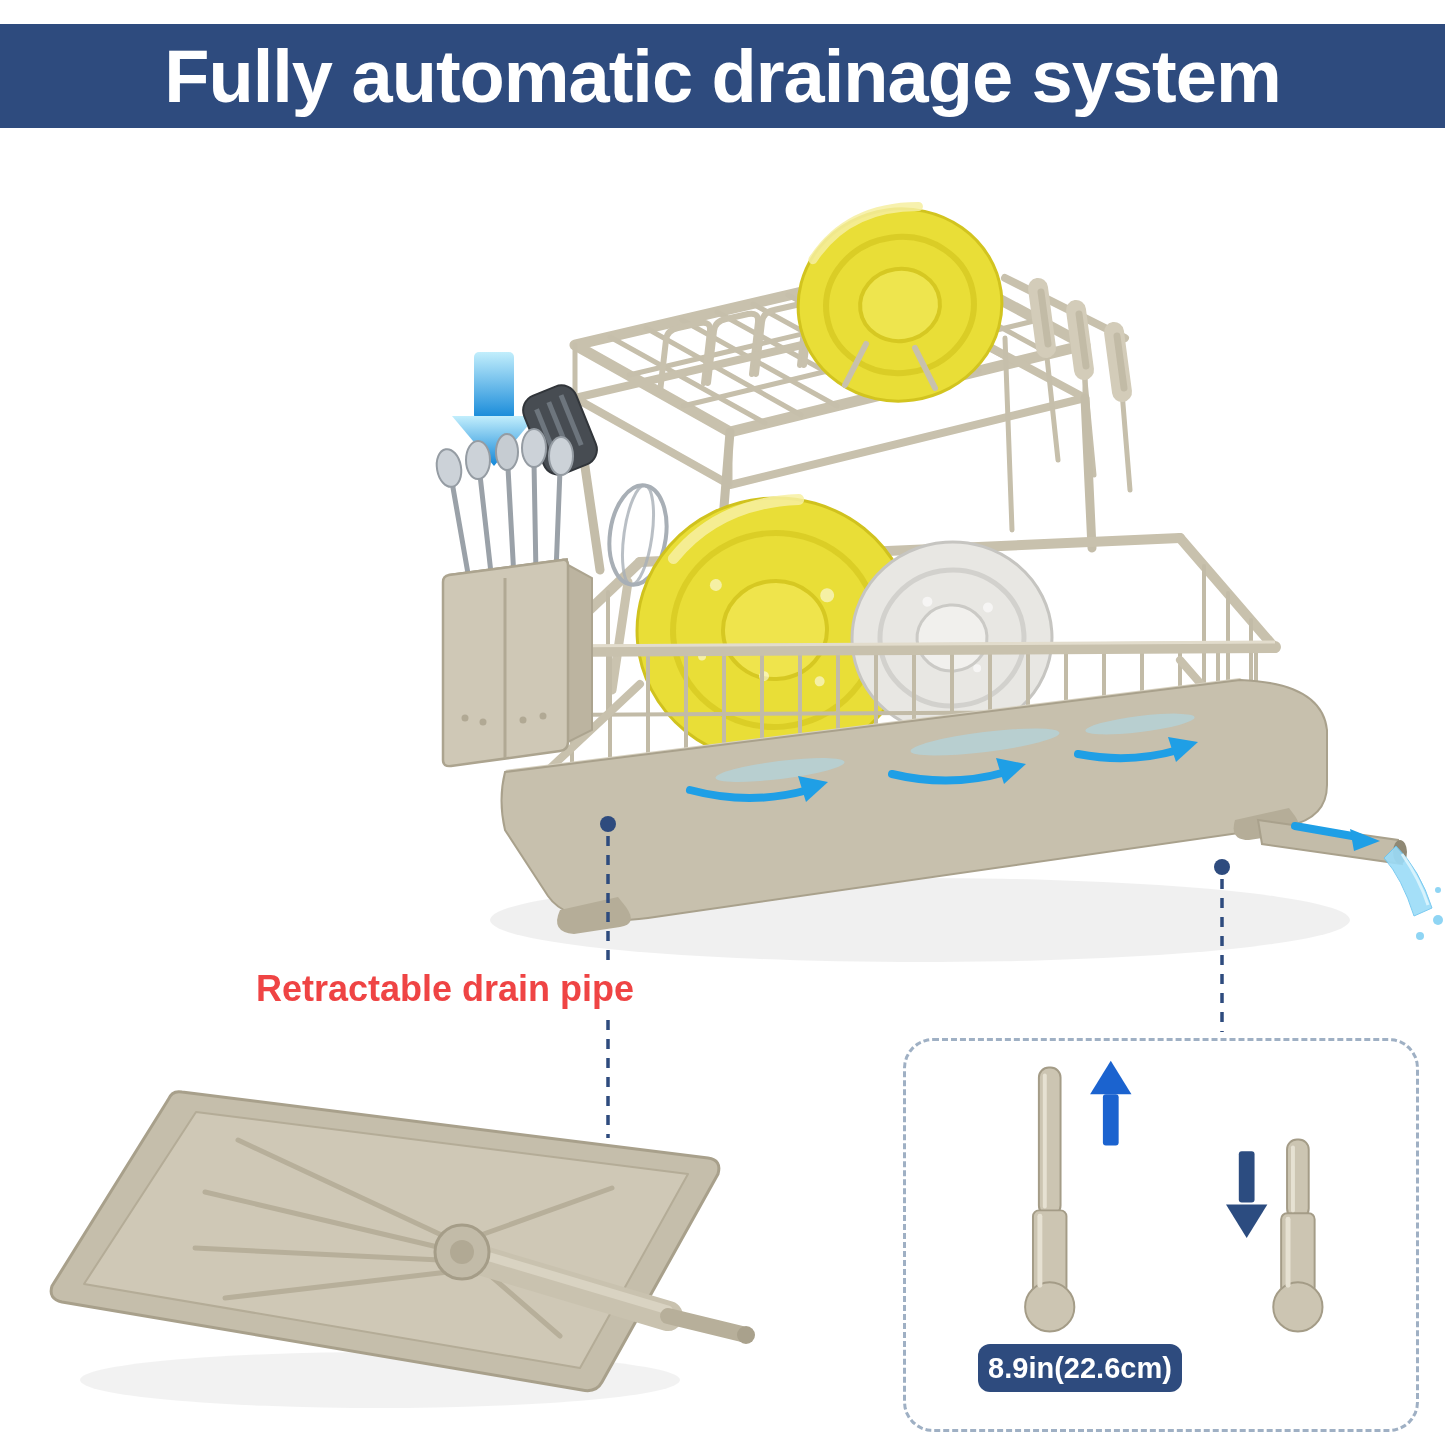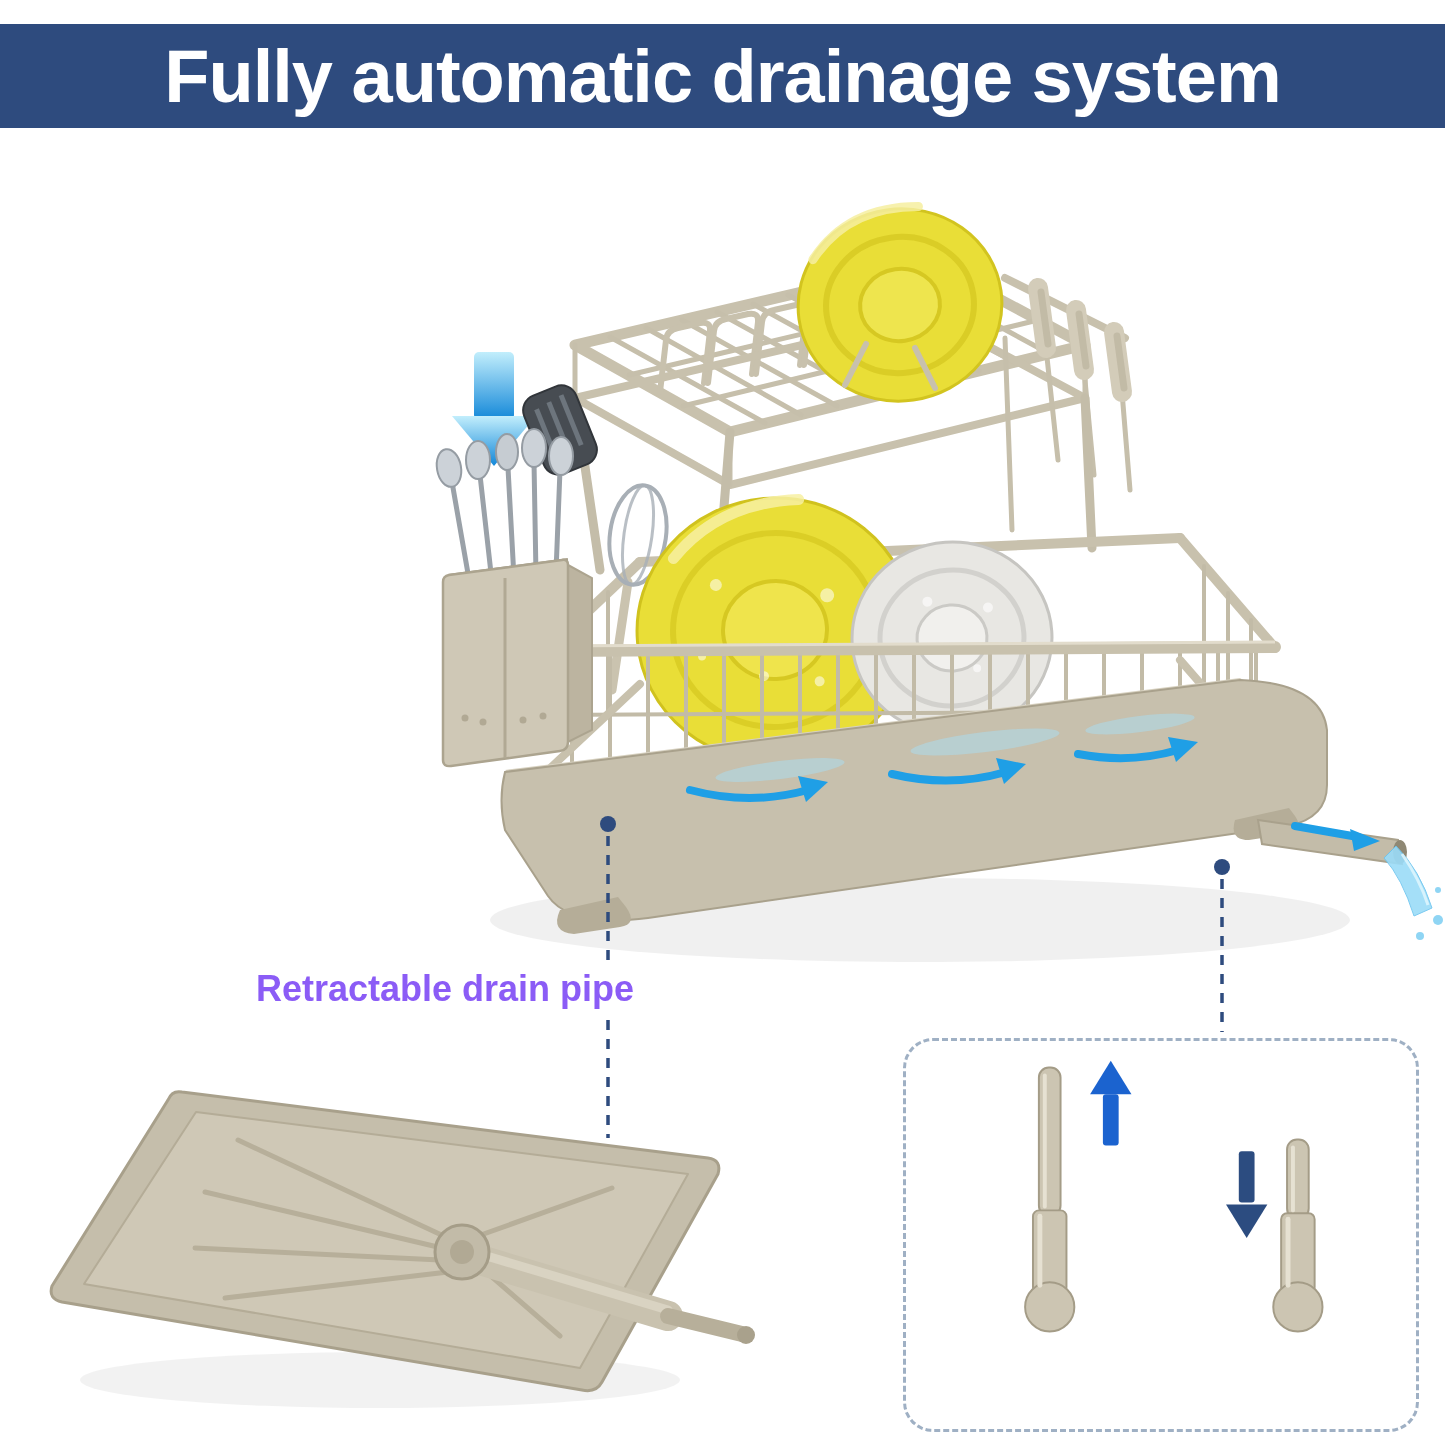--- a/index.html
+++ b/index.html
@@ -7,21 +7,21 @@
         font-family:"Liberation Sans",sans-serif;}
   
   .banner{position:absolute;top:24px;left:0;width:1445px;height:104px;background:#2e4b7e;
           display:flex;align-items:center;justify-content:center;}
   .banner h1{margin:0;color:#ffffff;font-size:74px;font-weight:bold;letter-spacing:-1px;white-space:nowrap;}
   
   .canvas{position:absolute;top:130px;left:0;width:1445px;height:1316px;}
   svg.scene{position:absolute;left:0;top:0;width:1445px;height:1316px;}
   
   .drain-label{position:absolute;left:235px;top:838px;width:420px;text-align:center;
-               font-size:36px;font-weight:bold;color:#8b5cf6;}
+               font-size:36px;font-weight:bold;color:#ef4444;}
   
   .panel{position:absolute;left:903px;top:908px;width:516px;height:394px;box-sizing:border-box;
          border:3px dashed #9fb0c4;border-radius:30px;}
   .panel svg{position:absolute;left:0;top:0;width:100%;height:100%;}
   
   .badge{position:absolute;height:48px;background:#2e4b7e;color:#ffffff;font-weight:bold;
          font-size:29px;display:flex;align-items:center;justify-content:center;
          border-radius:12px;padding:0 10px;box-sizing:border-box;white-space:nowrap;}
   .badge-long{left:978px;top:1214px;width:204px;}
   .badge-short{left:1200px;top:1214px;width:204px;}
@@ -307,15 +307,16 @@
           <line x1="392" y1="108" x2="392" y2="172" stroke="#e6e1d2" stroke-width="4" stroke-linecap="round"></line>
           <line x1="387" y1="181" x2="387" y2="248" stroke="#e6e1d2" stroke-width="5" stroke-linecap="round"></line>
         </g>
         <g>
           <rect x="337" y="112" width="16" height="52" rx="3" fill="#2c4c80"></rect>
           <polygon points="345,200 324,166 366,166" fill="#2c4c80"></polygon>
         </g>
       </svg>
     </div>
 
+    <div class="badge badge-long">8.9in(22.6cm)</div>
 
   </div>
 </div>
 
 </body></html>

